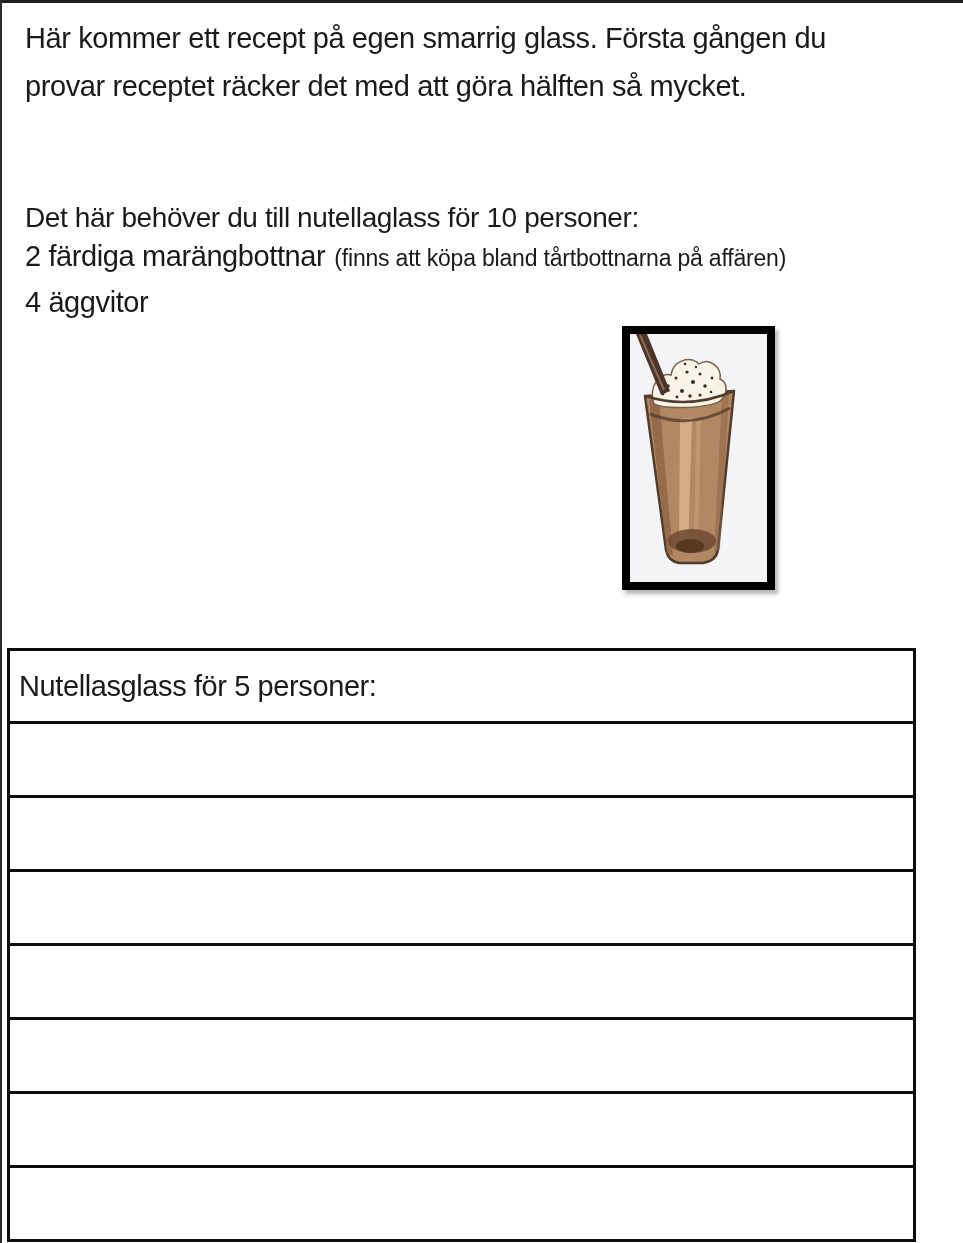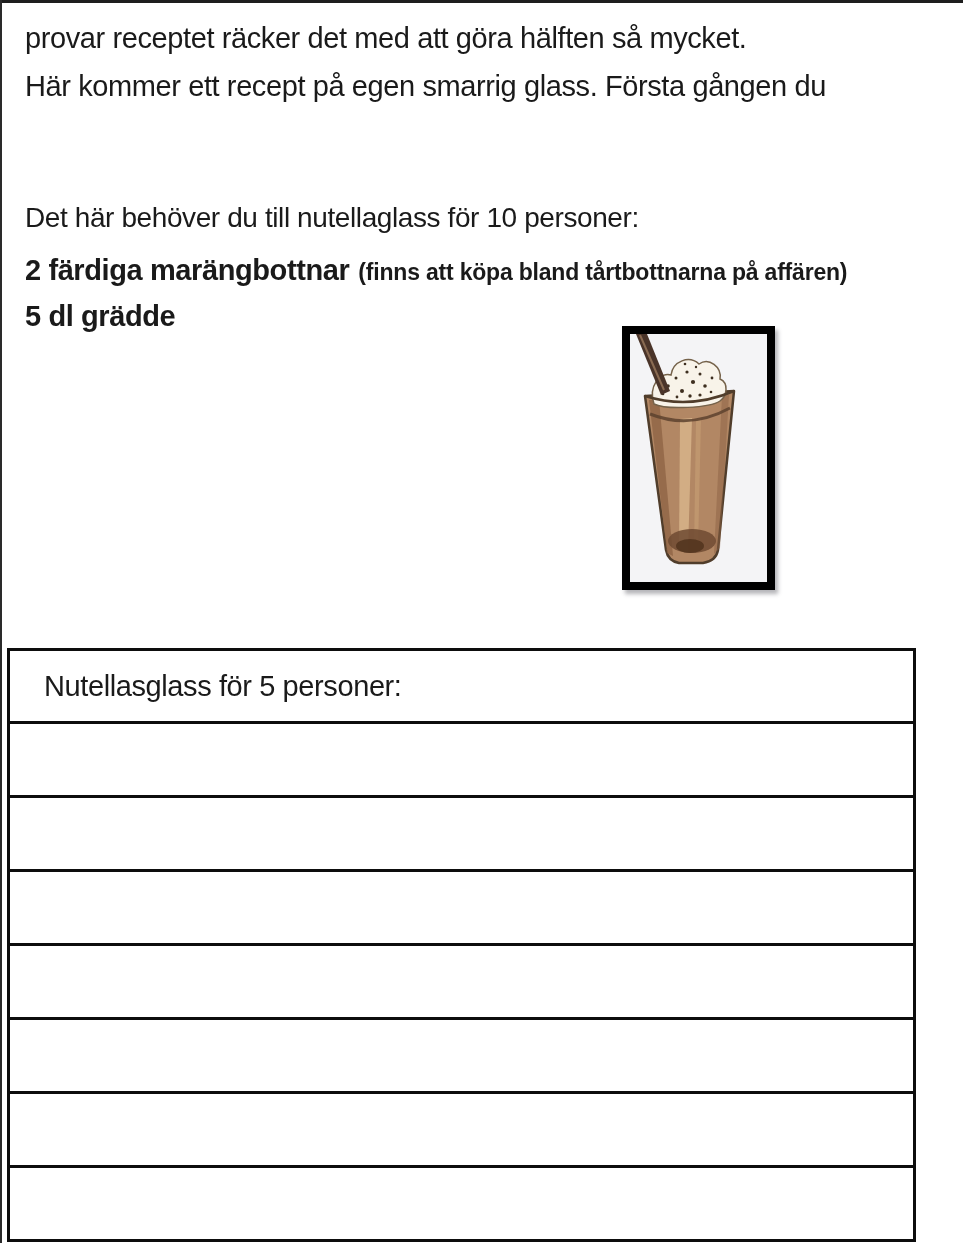--- a/index.html
+++ b/index.html
@@ -19,23 +19,23 @@
     position: absolute; left: 25px; top: 14px;
     font-size: 29px; line-height: 48px; letter-spacing: -0.4px;
     white-space: nowrap; font-weight: 400;
   }
   .recipe-heading {
     position: absolute; left: 25px; top: 202px;
     font-size: 28px; font-weight: 400; letter-spacing: -0.4px;
     white-space: nowrap;
   }
   .ingredients {
-    position: absolute; left: 25px; top: 248px;
+    position: absolute; left: 25px; top: 234px;
     font-size: 29px; line-height: 44px; letter-spacing: -0.4px;
-    white-space: nowrap; font-weight: 700;
+    white-space: nowrap; font-weight: 400;
   }
   .ingredient-note { font-size: 23px; margin-left: 9px; letter-spacing: -0.2px; }
 
   .illustration {
     position: absolute; left: 622px; top: 326px;
     width: 137px; height: 248px;
     border: 8px solid #000000;
     background: #f4f4f6;
     box-shadow: 3px 4px 4px rgba(90,90,100,0.45);
   }
@@ -44,42 +44,42 @@
   .answer-table {
     position: absolute; left: 7px; top: 648px;
     width: 909px; box-sizing: border-box;
     border: 3px solid #0d0d0d;
     background: #ffffff;
   }
   .table-header {
     height: 70px; box-sizing: content-box;
     border-bottom: 3px solid #0d0d0d;
     display: flex; align-items: center;
-    padding-left: 34px;
+    padding-left: 9px;
     font-size: 29px; letter-spacing: -0.4px; font-weight: 400;
   }
   .answer-row { height: 71px; border-bottom: 3px solid #0d0d0d; }
   .answer-row:last-child { border-bottom: none; }
 </style>
 </head>
 <body>
 
 <div class="edge-top"></div>
 <div class="edge-left"></div>
 
 <div class="intro">
+  <div>Här kommer ett recept på egen smarrig glass. Första gången du</div>
   <div>provar receptet räcker det med att göra hälften så mycket.</div>
-  <div>Här kommer ett recept på egen smarrig glass. Första gången du</div>
 </div>
 
 <div class="recipe-heading">Det här behöver du till nutellaglass för 10 personer:</div>
 
 <div class="ingredients">
   <div><span>2 färdiga marängbottnar</span><span class="ingredient-note">(finns att köpa bland tårtbottnarna på affären)</span></div>
-  <div><span>5 dl grädde</span></div>
+  <div><span>4 äggvitor</span></div>
 </div>
 
 <div class="illustration">
   <svg width="137" height="248" viewBox="0 0 137 248" xmlns="http://www.w3.org/2000/svg">
     <rect x="0" y="0" width="137" height="248" fill="#f4f4f6"></rect>
 
     <path d="M15,62 L104,57 L88,216 Q86,227 73,229 L49,229 Q38,227 36,216 Z" fill="#b28764" stroke="#503d2b" stroke-width="2.5" stroke-linejoin="round"></path>
 
     <polygon points="19,66 29,65 43,222 37,219" fill="#8c6143" opacity="0.75"></polygon>
     <polygon points="99,61 92,62 84,220 90,214" fill="#8c6143" opacity="0.5"></polygon>

